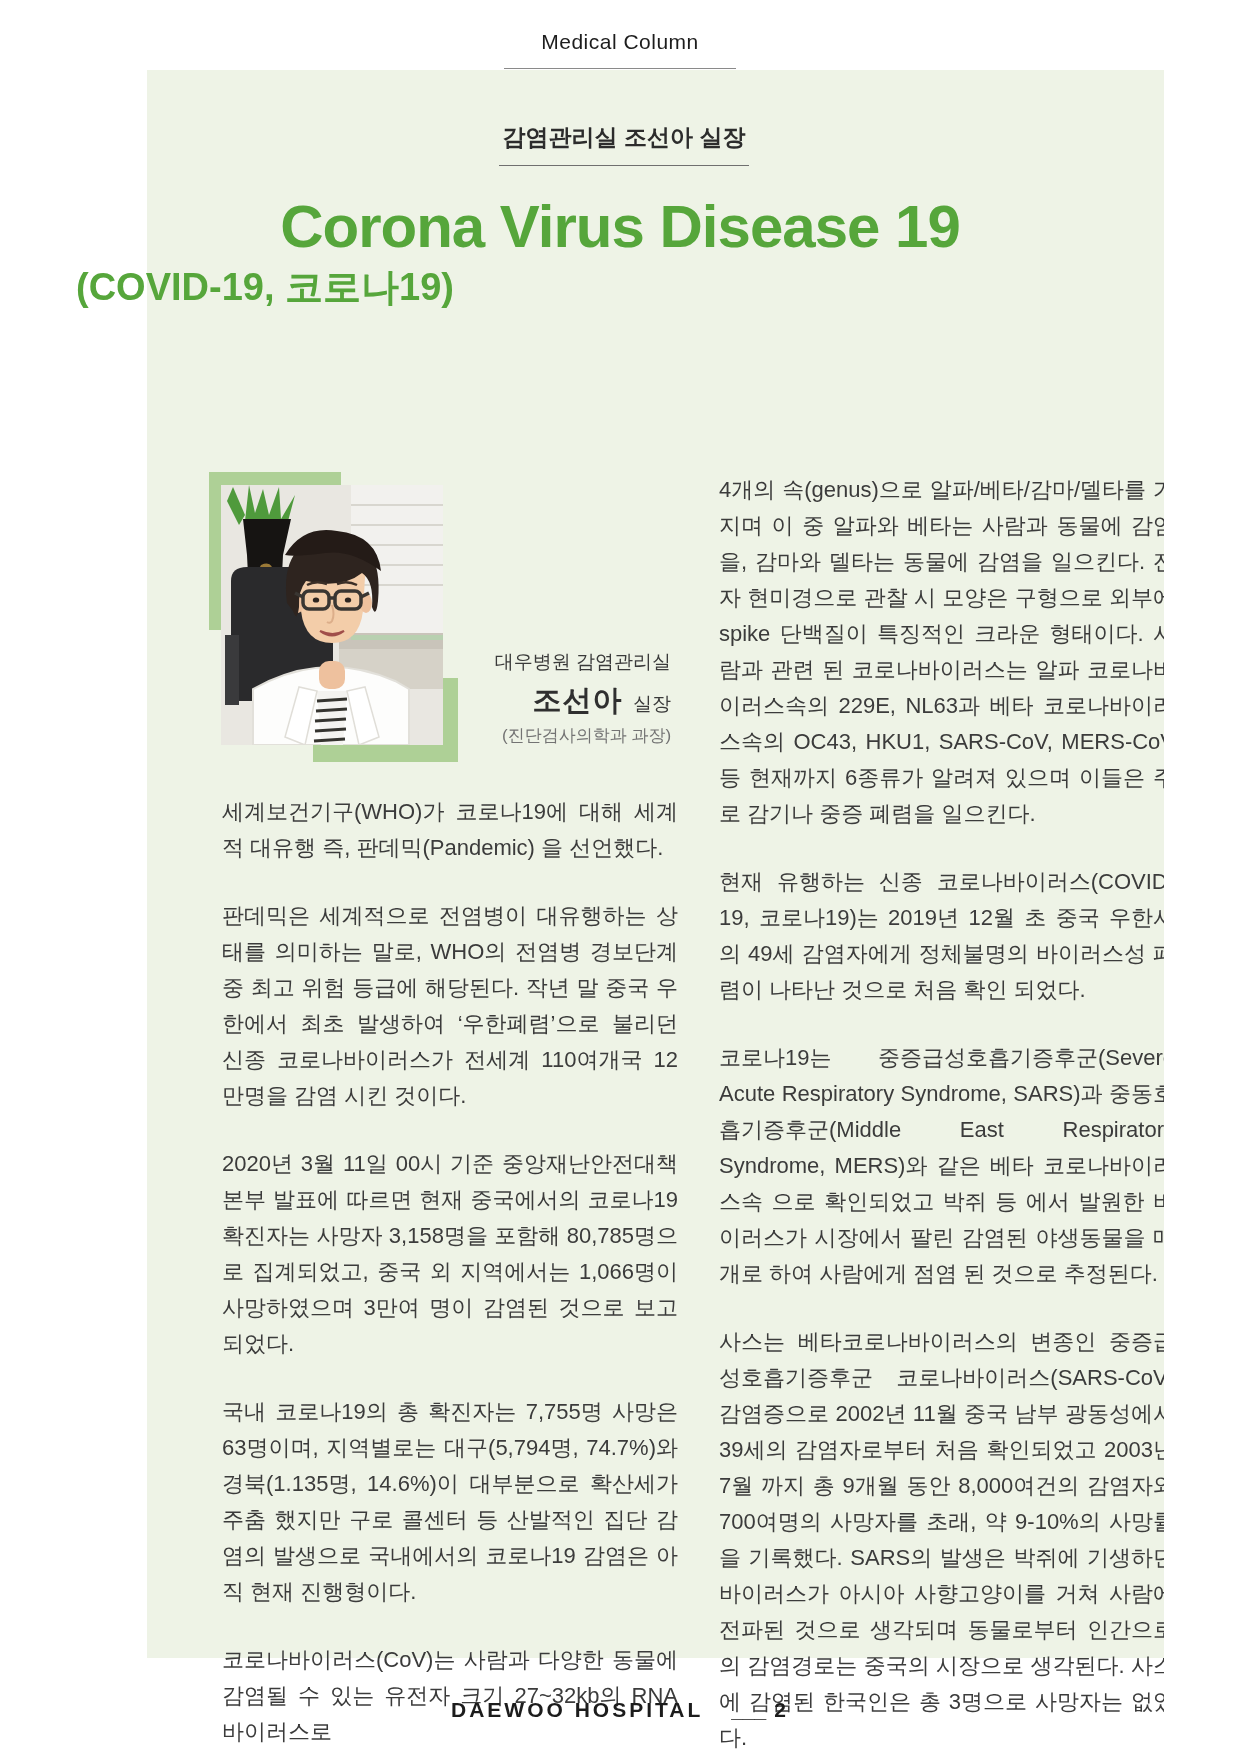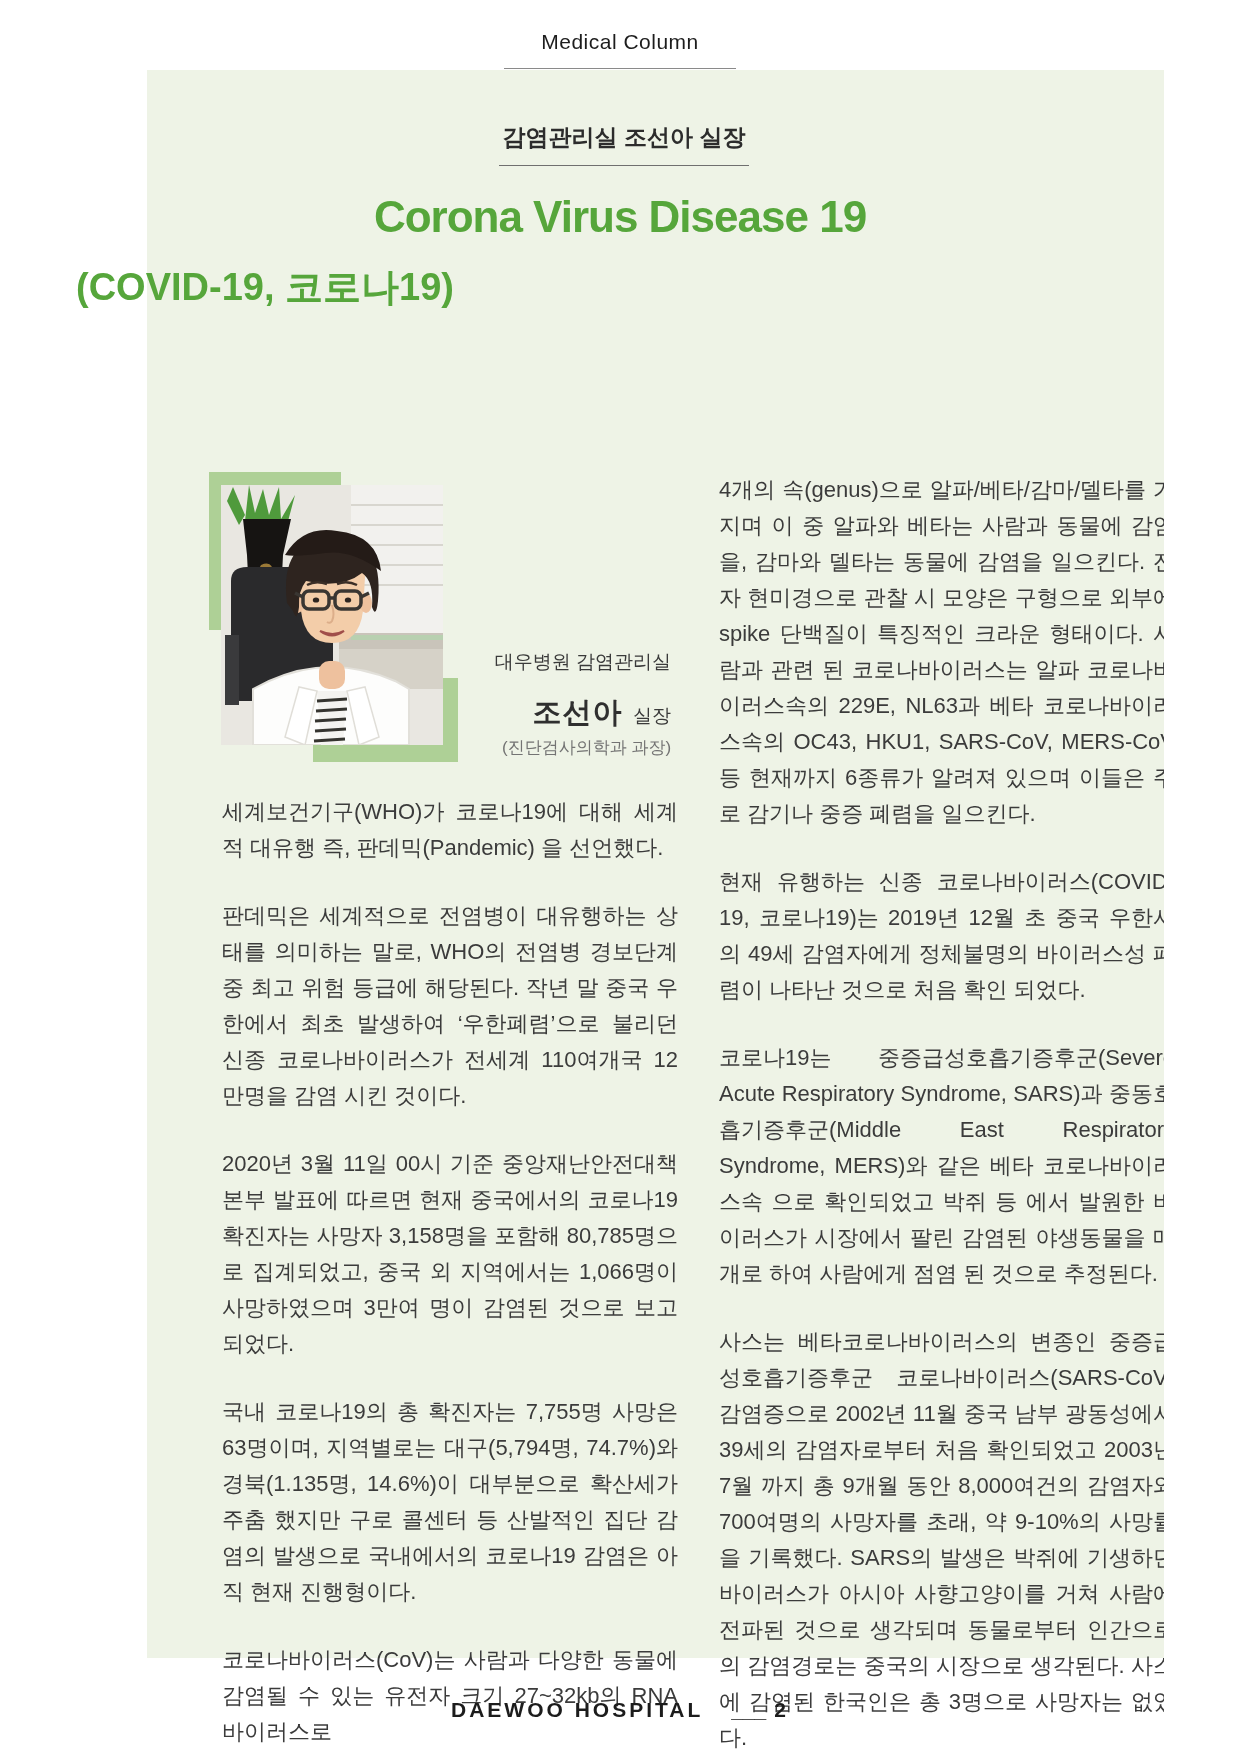--- a/index.html
+++ b/index.html
@@ -51,21 +51,21 @@
     font-size: 23px;
     font-weight: bold;
     color: #2c2c2c;
     padding: 0 4px 12px 4px;
     border-bottom: 1px solid #6f6f6f;
   }
   .main-title {
     position: absolute;
     top: 192px; left: 0; right: 0;
     text-align: center;
-    font-size: 44px;
+    font-size: 60px;
     font-weight: bold;
     letter-spacing: -1px;
     color: #56a63b;
   }
   .sub-title {
     position: absolute;
     top: 262px; left: 0; right: 0;
     text-align: left;
     font-size: 38px;
     font-weight: bold;
@@ -82,21 +82,21 @@
     overflow: hidden;
   }
   .photo svg { display: block; }
   .caption {
     position: absolute;
     left: 402px; top: 650px;
     line-height: 1.25;
     text-align: right;
   }
   .cap-affil { font-size: 19px; color: #3a3a3a; }
-  .cap-name-row { margin-top: 20px; }
+  .cap-name-row { margin-top: 8px; }
   .cap-name { font-size: 29px; font-weight: bold; color: #2f2f2f; letter-spacing: 1px; }
   .cap-title { font-size: 19px; color: #3a3a3a; margin-left: 6px; }
   .cap-role { margin-top: 7px; font-size: 17px; color: #737373; margin-left: 24px; }
   
   .col {
     position: absolute;
     width: 456px;
     font-size: 22px;
     line-height: 36px;
     text-align: justify;

